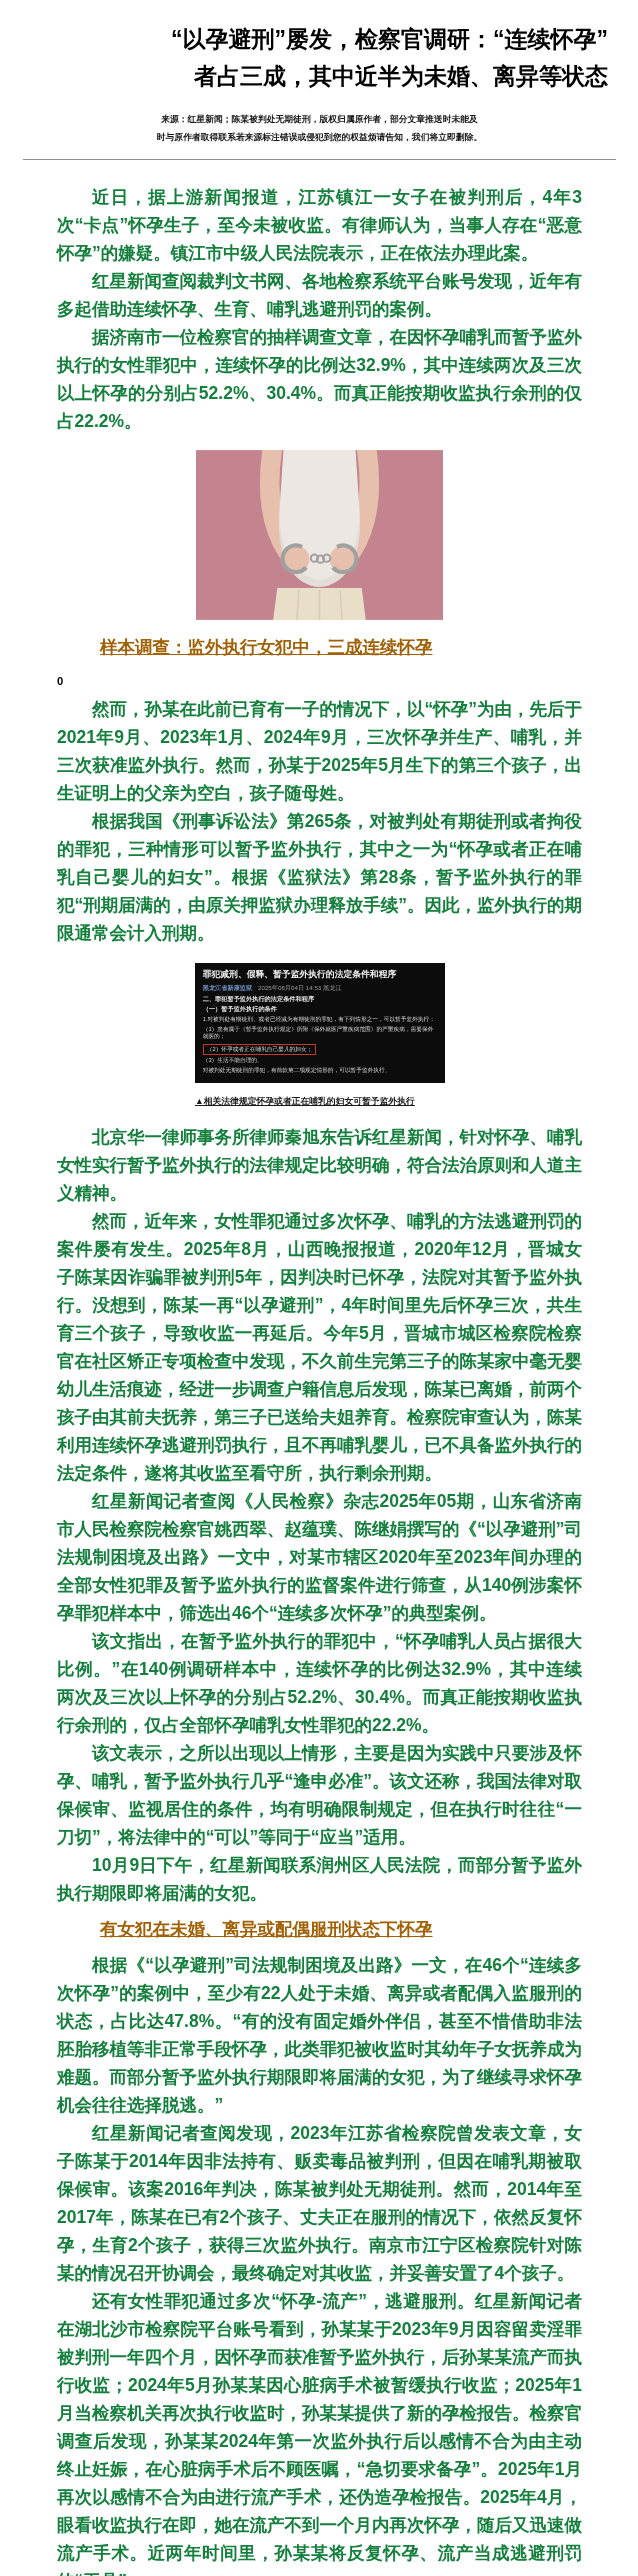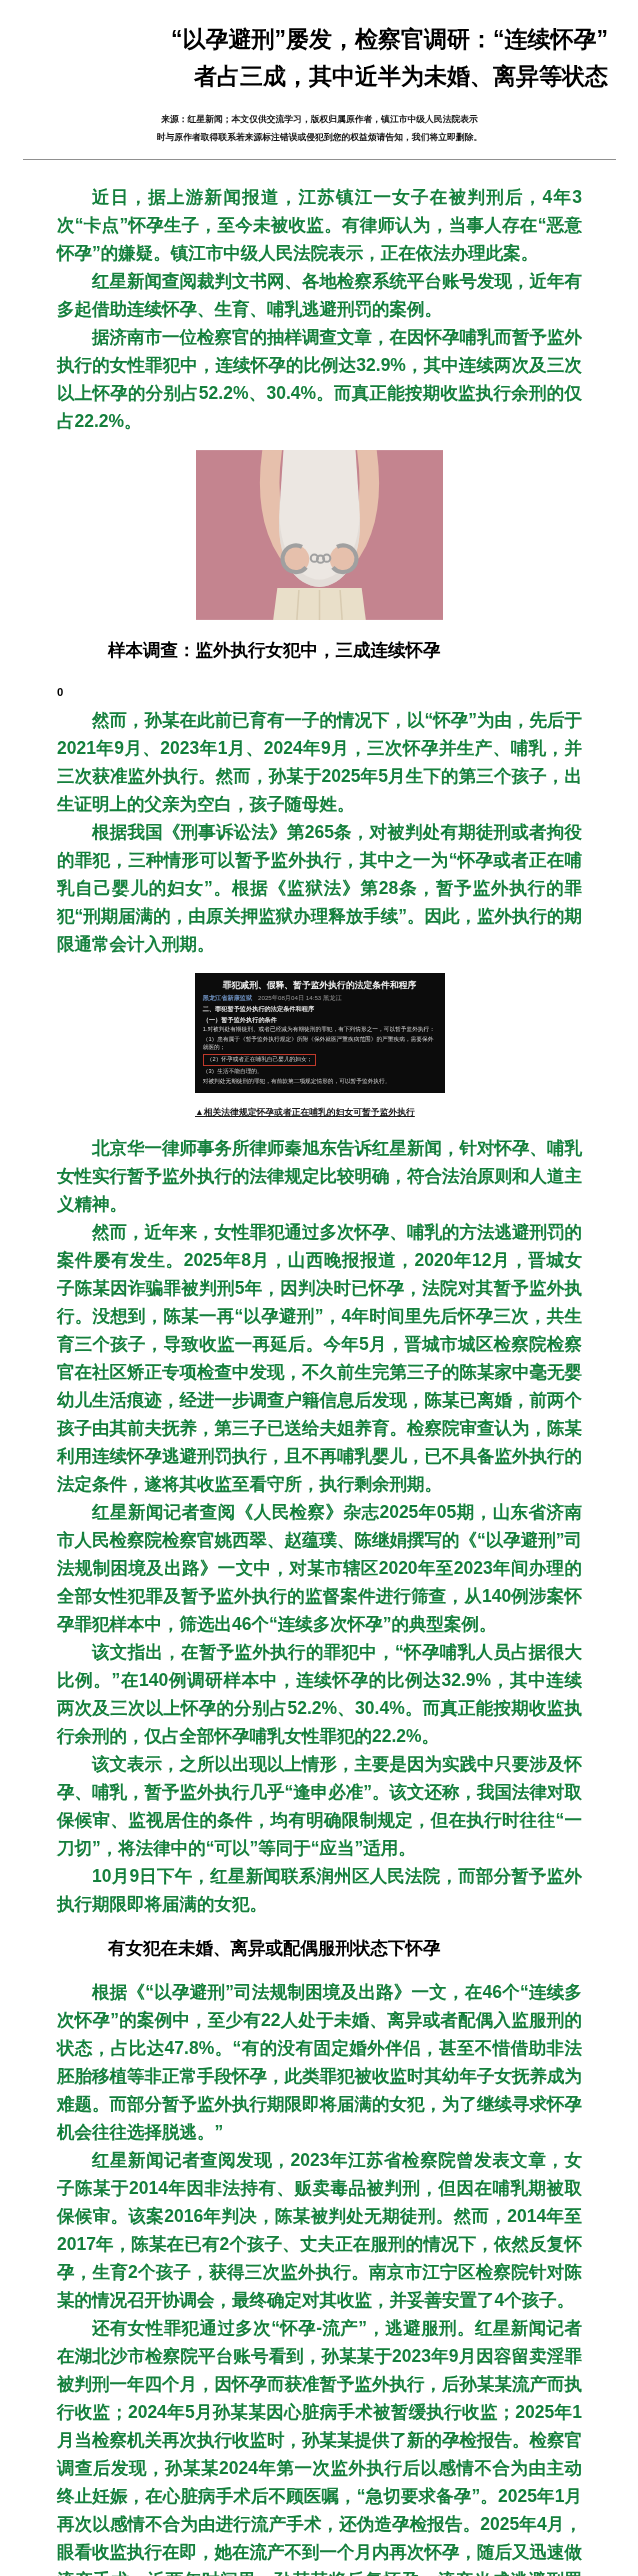--- a/index.html
+++ b/index.html
@@ -3,48 +3,48 @@
 <meta charset="utf-8">
 <style>
   html,body{margin:0;padding:0;background:#ffffff;}
   body{font-family:"Liberation Sans","DejaVu Sans",sans-serif;}
   .page{width:639px;height:3790px;margin:0 auto;background:#ffffff;overflow:hidden;box-sizing:border-box;position:relative;}
   .article-title{margin:0;padding:20.6px 31px 0 31px;text-align:right;font-size:23px;line-height:37px;font-weight:bold;color:#000;}
   .source-note{margin-top:15.5px;text-align:center;font-size:8.8px;line-height:18px;font-weight:bold;color:#161616;}
   .divider{border:none;border-top:1.5px solid #909090;margin:13.4px 23px 0 23px;}
   #article-body{margin:23px 57px 0 57px;}
   .para{margin:0;font-size:17.5px;line-height:28px;font-weight:bold;color:#15803d;text-align:justify;text-indent:2em;}
-  .subhead{margin:16px;font-size:17.5px;line-height:28px;font-weight:bold;color:#000000;text-indent:2em;}
+  .subhead{margin:8px;font-size:17.5px;line-height:28px;font-weight:bold;color:#a16207;text-indent:2em;text-decoration:underline;}
   .stray{margin:3.1px 0 1px 0;font-size:11.3px;line-height:25px;font-weight:bold;color:#000;text-indent:0;}
   .photo-wrap{width:247px;margin:14.4px auto 13.4px auto;}
   .photo-wrap svg{display:block;}
   .shot-wrap{width:250px;margin:15.5px auto 0 auto;}
   .screenshot{background:#0c0c0c;width:250px;height:120px;box-sizing:border-box;padding:6.7px 8.2px;overflow:hidden;}
-  .shot-title{color:#f2f2f2;font-size:8.8px;line-height:11.3px;font-weight:bold;margin:0;text-align:center;}
+  .shot-title{color:#f2f2f2;font-size:8.8px;line-height:11.3px;font-weight:bold;margin:0;}
   .shot-byline{margin:3.1px 0 0 0;font-size:6.2px;line-height:8.2px;}
   .shot-byline .src{color:#6d8fbe;font-weight:bold;}
   .shot-byline .meta{color:#9a9a9a;margin-left:4.1px;}
   .shot-line{color:#e6e6e6;font-size:6.2px;line-height:8.2px;margin:2.6px 0 0 0;font-weight:bold;}
   .shot-body{color:#d9d9d9;font-size:5.7px;line-height:7.7px;margin:2.1px 0 0 0;font-weight:normal;text-align:justify;}
   .law-item{color:#d9d9d9;font-size:5.7px;line-height:7.7px;margin:2.1px 0 0 0;font-weight:normal;}
   .law-item.highlight{display:inline-block;border:1px solid #c0392b;padding:1px 3.1px;margin-top:2.6px;}
   .caption{margin:12.4px 0 15.5px 138px;font-size:8.8px;line-height:12.4px;font-weight:bold;color:#1a1a1a;text-indent:0;text-align:left;text-decoration:underline;}
 </style>
 </head>
 <body>
 
 <div class="page">
 
   <h1 class="article-title">
     <span>“以孕避刑”屡发，检察官调研：“连续怀孕”</span><br>
     <span>者占三成，其中近半为未婚、离异等状态</span>
   </h1>
 
   <div class="source-note">
-    <div>来源：红星新闻；本文仅供交流学习，版权归属原作者，镇江市中级人民法院表示</div>
+    <div>来源：红星新闻；陈某被判处无期徒刑，版权归属原作者，部分文章推送时未能及</div>
     <div>时与原作者取得联系若来源标注错误或侵犯到您的权益烦请告知，我们将立即删除。</div>
   </div>
 
   <hr class="divider">
 
   <div id="article-body">
       <p class="para">近日，据上游新闻报道，江苏镇江一女子在被判刑后，4年3次“卡点”怀孕生子，至今未被收监。有律师认为，当事人存在“恶意怀孕”的嫌疑。镇江市中级人民法院表示，正在依法办理此案。</p>
       <p class="para">红星新闻查阅裁判文书网、各地检察系统平台账号发现，近年有多起借助连续怀孕、生育、哺乳逃避刑罚的案例。</p>
       <p class="para">据济南市一位检察官的抽样调查文章，在因怀孕哺乳而暂予监外执行的女性罪犯中，连续怀孕的比例达32.9%，其中连续两次及三次以上怀孕的分别占52.2%、30.4%。而真正能按期收监执行余刑的仅占22.2%。</p>
   <div class="photo-wrap">

